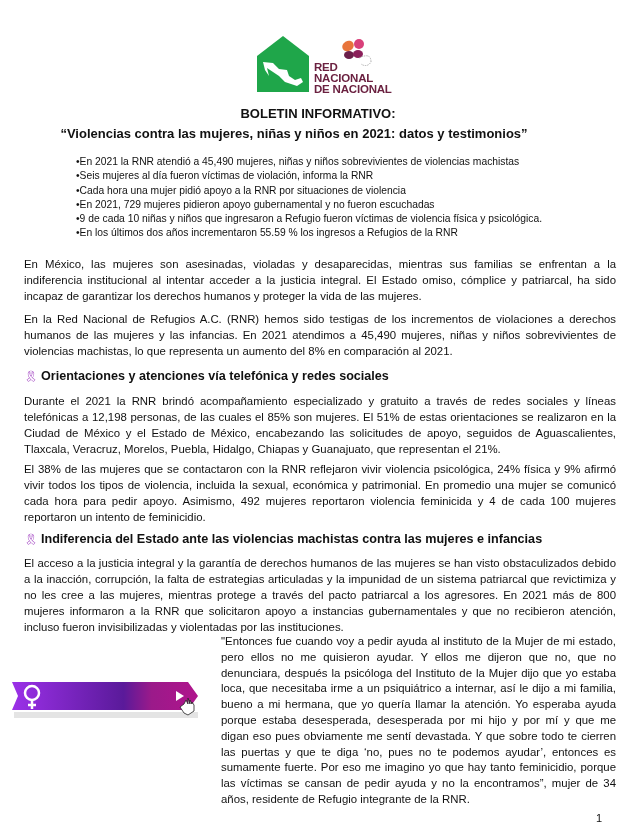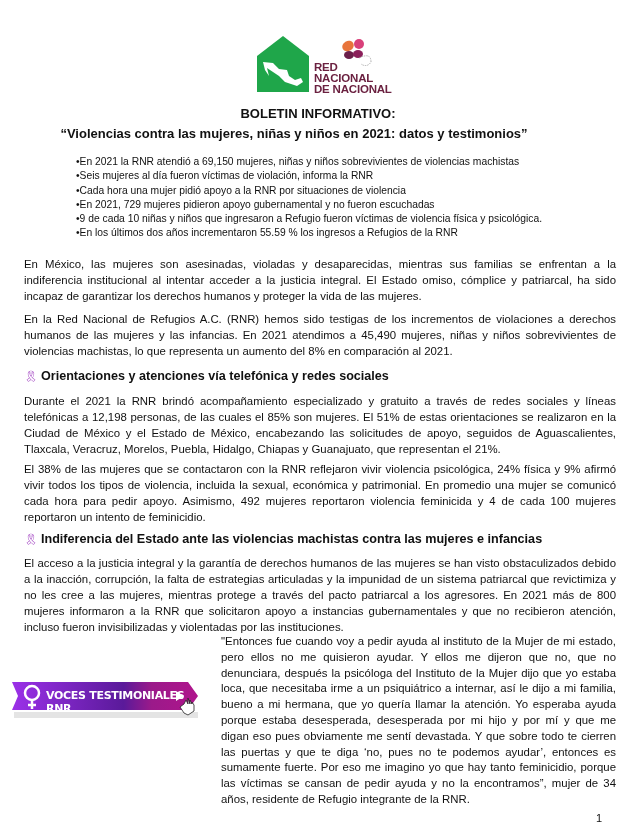--- a/index.html
+++ b/index.html
@@ -48,21 +48,21 @@
     <div>RED</div>
     <div>NACIONAL</div>
     <div>DE NACIONAL</div>
   </div>
 </div>
 
 <div class="title1">BOLETIN INFORMATIVO:</div>
 <div class="title2">“Violencias contra las mujeres, niñas y niños en 2021: datos y testimonios”</div>
 
 <div class="bullets">
-  <div>•En 2021 la RNR atendió a 69,150 mujeres, niñas y niños sobrevivientes de violencias machistas</div>
+  <div>•En 2021 la RNR atendió a 45,490 mujeres, niñas y niños sobrevivientes de violencias machistas</div>
   <div>•Seis mujeres al día fueron víctimas de violación, informa la RNR</div>
   <div>•Cada hora una mujer pidió apoyo a la RNR por situaciones de violencia</div>
   <div>•En 2021, 729 mujeres pidieron apoyo gubernamental y no fueron escuchadas</div>
   <div>•9 de cada 10 niñas y niños que ingresaron a Refugio fueron víctimas de violencia física y psicológica.</div>
   <div>•En los últimos dos años incrementaron 55.59 % los ingresos a Refugios de la RNR</div>
 </div>
 
 <div class="para" style="top:256px;">En México, las mujeres son asesinadas, violadas y desaparecidas, mientras sus familias se enfrentan a la indiferencia institucional al intentar acceder a la justicia integral. El Estado omiso, cómplice y patriarcal, ha sido incapaz de garantizar los derechos humanos y proteger la vida de las mujeres.</div>
 <div class="para" style="top:311px;">En la Red Nacional de Refugios A.C. (RNR) hemos sido testigas de los incrementos de violaciones a derechos humanos de las mujeres y las infancias. En 2021 atendimos a 45,490 mujeres, niñas y niños sobrevivientes de violencias machistas, lo que representa un aumento del 8% en comparación al 2021.</div>
 
@@ -88,18 +88,17 @@
       </linearGradient>
     </defs>
     <rect x="2" y="32" width="184" height="6" fill="#e4e4e4"></rect>
     <polygon points="0,2 176,2 186,16 176,30 0,30 6,16" fill="url(#bg)"></polygon>
     <circle cx="20" cy="13" r="7" fill="none" stroke="#fff" stroke-width="2.5"></circle>
     <line x1="20" y1="20" x2="20" y2="29" stroke="#fff" stroke-width="2.5"></line>
     <line x1="16" y1="25" x2="24" y2="25" stroke="#fff" stroke-width="2.5"></line>
     <polygon points="164,11 164,21 172,16" fill="#fff"></polygon>
     <path d="M172,24 l2,-4 l2,4 l0,-6 l2,6 l0,-4 l2,4 l0,-2 l2,3 l0,6 l-6,4 l-4,-2 l-4,-6 z" fill="#fff" stroke="#222" stroke-width="0.8"></path>
   </svg>
-  <div style="position:absolute; left:34px; top:9px; color:#fff; font-weight:bold; font-size:11px; letter-spacing:-0.3px; font-family:'DejaVu Sans', sans-serif;">VOCES TESTIMONIALES RNR</div>
 </div>
 
 <div class="quote">"Entonces fue cuando voy a pedir ayuda al instituto de la Mujer de mi estado, pero ellos no me quisieron ayudar. Y ellos me dijeron que no, que no denunciara, después la psicóloga del Instituto de la Mujer dijo que yo estaba loca, que necesitaba irme a un psiquiátrico a internar, así le dijo a mi familia, bueno a mi hermana, que yo quería llamar la atención. Yo esperaba ayuda porque estaba desesperada, desesperada por mi hijo y por mí y que me digan eso pues obviamente me sentí devastada.   Y que sobre todo te cierren las puertas y que te diga ‘no, pues no te podemos ayudar’, entonces es sumamente fuerte. Por eso me imagino yo que hay tanto feminicidio, porque las víctimas se cansan de pedir ayuda y no la encontramos”, mujer de 34 años, residente de Refugio integrante de la RNR.</div>
 
 <div class="pagenum">1</div>
 
 </body></html>

